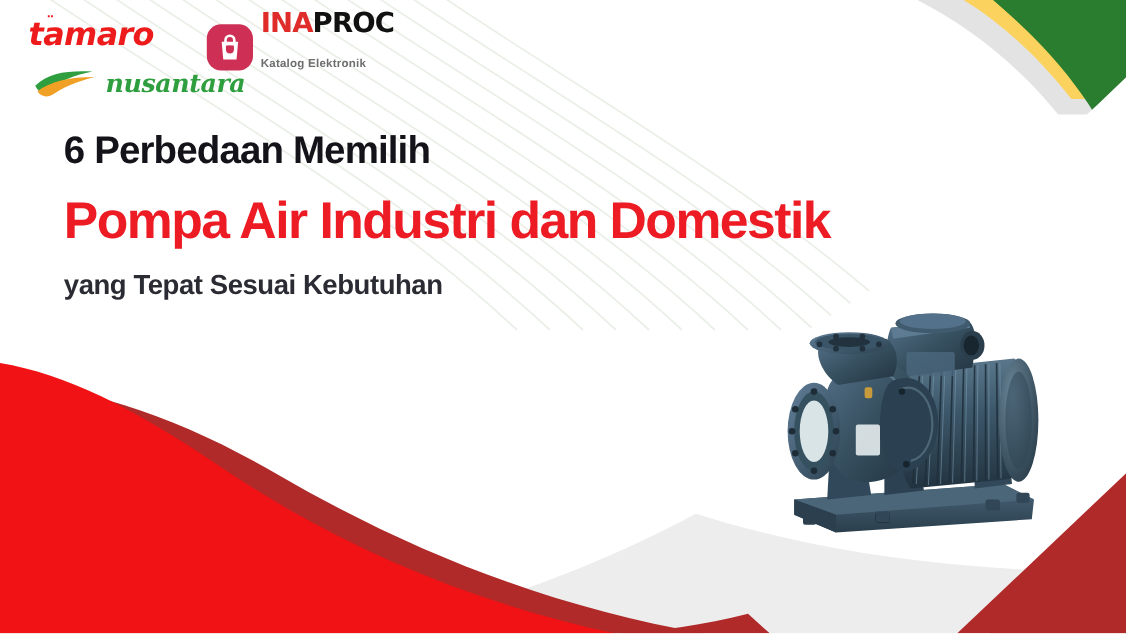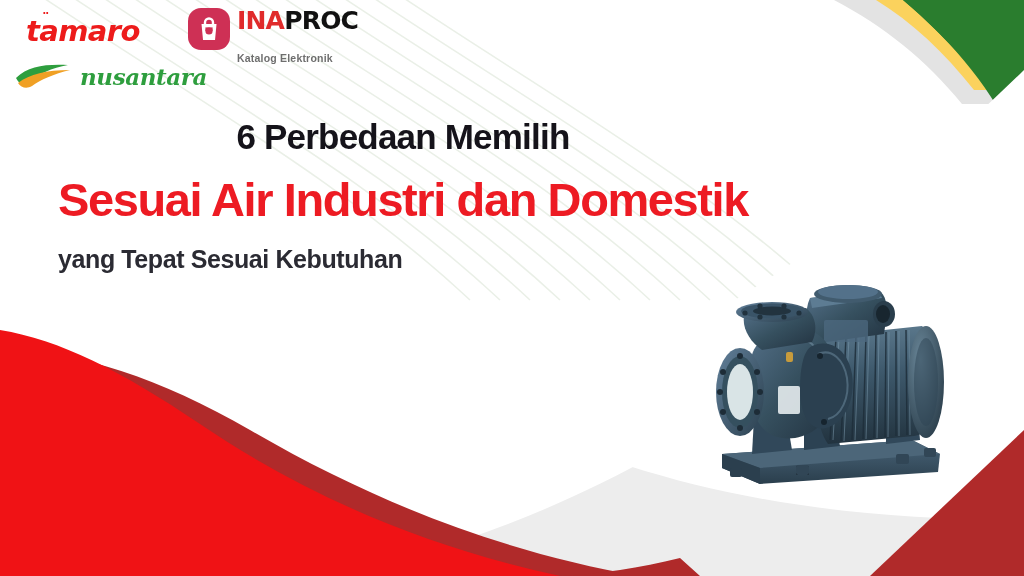--- a/index.html
+++ b/index.html
@@ -30,57 +30,56 @@
     color:#ED1B1B; letter-spacing:-0.6px;
     font-family:"DejaVu Sans", sans-serif;
     white-space:nowrap;
   }
   #tamaro-logo .uml {
     position:absolute; left:16px; top:-3px;
     font-size:15px; font-style:normal; letter-spacing:-1px;
   }
   #inaproc-logo {
     position:absolute; left:188px; top:8px;
-    display:flex; align-items:flex-start; gap:7px;
+    display:flex; align-items:flex-end; gap:7px;
   }
   #inaproc-badge {
     width:42px; height:42px; border-radius:13px;
     background:#CE3055;
     display:flex; align-items:center; justify-content:center;
   }
   #inaproc-text { display:flex; flex-direction:column; line-height:1; }
   #inaproc-wordmark {
     font-size:25px; font-weight:bold; letter-spacing:-0.8px;
     font-family:"DejaVu Sans", sans-serif;
   }
   #inaproc-wordmark .ina { color:#E02B2B; }
   #inaproc-wordmark .proc { color:#111111; }
   #inaproc-tagline {
     font-size:10.5px; font-weight:bold; color:#6E6E6E;
     letter-spacing:0.2px; margin-top:20px;
   }
   #nusantara-logo {
-    position:absolute; left:12px; top:62px;
+    position:absolute; left:28px; top:62px;
     display:flex; align-items:center; gap:2px;
   }
   #nusantara-text {
     font-size:23px; font-style:italic; font-weight:bold;
     color:#2E9E3E; letter-spacing:-0.4px;
     font-family:"DejaVu Serif", serif;
   }
 
   
   #headline-block {
     position:absolute; left:58px; top:118px; z-index:30;
   }
   #eyebrow {
     font-size:35px; font-weight:bold; color:#15131A;
     letter-spacing:-0.8px; line-height:1.06;
     white-space:nowrap;
-    text-align:center;
   }
   #main-title {
     font-size:47px; font-weight:bold; color:#ED1B23;
     letter-spacing:-1.4px; line-height:1.08;
     margin-top:20px; white-space:nowrap;
   }
   #subtitle {
     font-size:25px; font-weight:bold; color:#2B2B33;
     letter-spacing:-0.4px; line-height:1.1;
     margin-top:20px; white-space:nowrap;
@@ -206,21 +205,21 @@
       <svg width="66" height="28" viewBox="0 0 66 28">
         <path d="M4,16 C 16,4 34,2 56,3 C 40,6 26,12 16,20 C 11,24 7,22 4,16 Z" fill="#2E9E3E"></path>
         <path d="M6,21 C 18,12 34,8 58,8 C 42,12 28,18 20,24 C 15,27 9,26 6,21 Z" fill="#F0A024"></path>
       </svg>
       <span id="nusantara-text">nusantara</span>
     </div>
   </div>
 
   <div id="headline-block">
     <div id="eyebrow">6 Perbedaan Memilih</div>
-    <div id="main-title">Sesuai Air Industri dan Domestik</div>
+    <div id="main-title">Pompa Air Industri dan Domestik</div>
     <div id="subtitle">yang Tepat Sesuai Kebutuhan</div>
   </div>
 
   <svg id="pump-image" width="262" height="232" viewBox="0 0 262 232">
     <defs>
       <linearGradient id="gMotor" x1="0" y1="0" x2="0" y2="1">
         <stop offset="0" stop-color="#5A778B"></stop>
         <stop offset="0.38" stop-color="#3E596C"></stop>
         <stop offset="1" stop-color="#22333F"></stop>
       </linearGradient>

